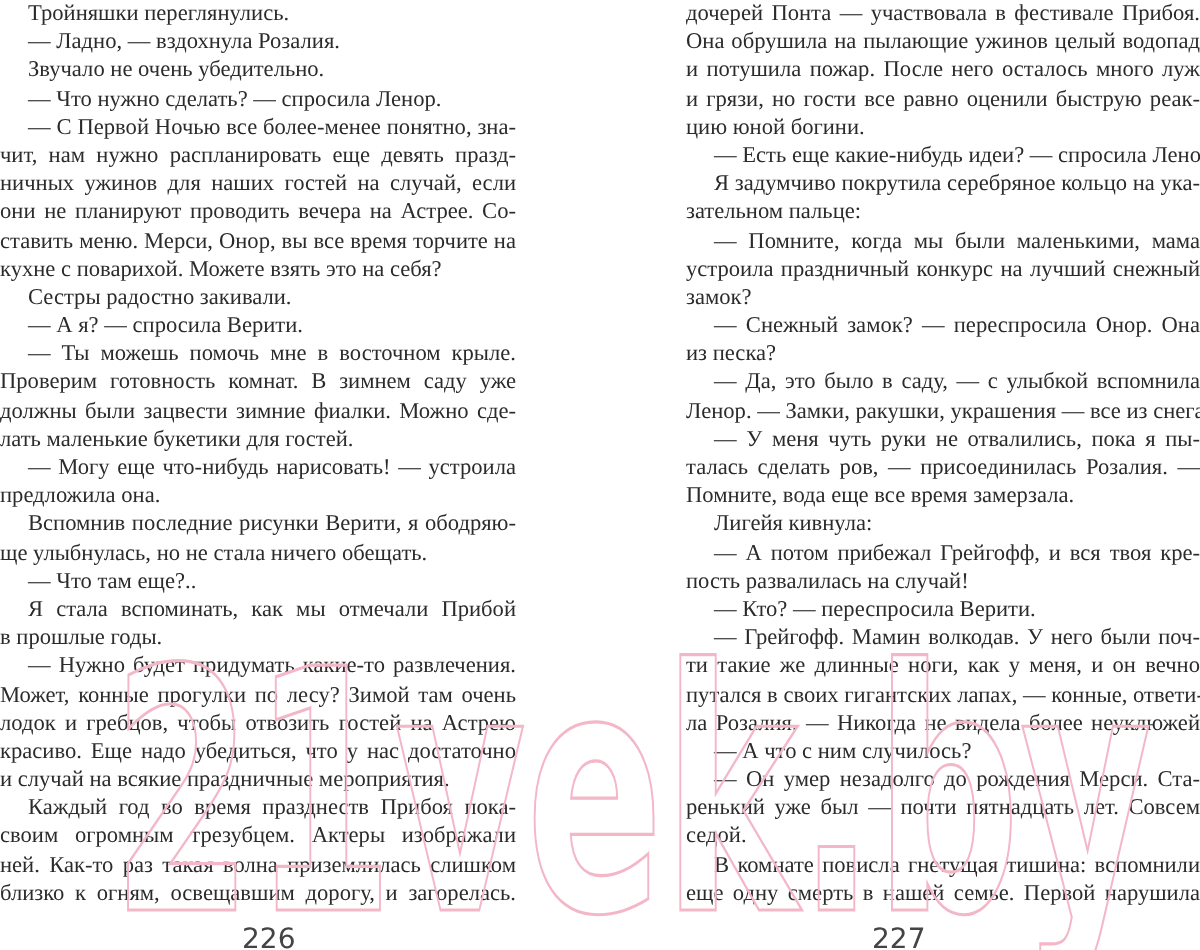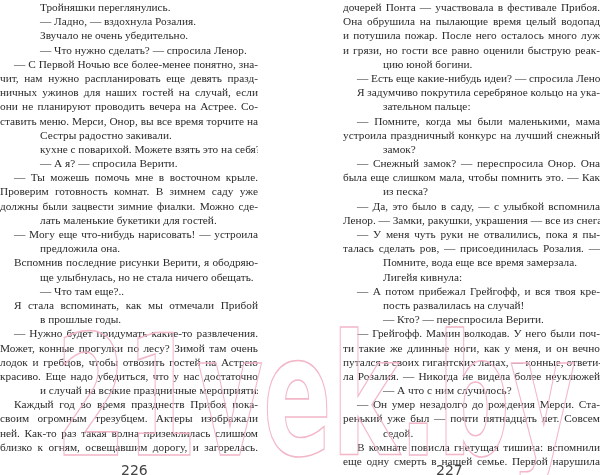--- a/index.html
+++ b/index.html
@@ -18,21 +18,21 @@
     position: absolute; top: 0;
     font-size: 11.3px; line-height: 14.2px;
   }
   .page-left .text-block { left: 0; width: 258px; }
   .page-right .text-block { left: 43px; width: 257px; }
   .line {
     display: block; white-space: nowrap; height: 14.2px;
     text-align: justify; text-align-last: justify; overflow: hidden;
   }
   .line.indent { padding-left: 14px; }
-  .line.last { text-align-last: left; padding-left: 40px; }
+  .line.last { text-align-last: left; }
   .page-number {
     position: absolute; top: 462px; font-size: 14px;
     font-family: "DejaVu Sans", sans-serif; color: #444;
   }
   .page-left .page-number { left: 121px; }
   .page-right .page-number { left: 136px; }
   .watermark {
     position: absolute; left: 0; top: 0; width: 600px; height: 475px;
     pointer-events: none;
   }
@@ -48,22 +48,22 @@
   <div class="text-block" id="left-text">
       <span class="line indent last">Тройняшки переглянулись.</span>
       <span class="line indent last">— Ладно, — вздохнула Розалия.</span>
       <span class="line indent last">Звучало не очень убедительно.</span>
       <span class="line indent last">— Что нужно сделать? — спросила Ленор.</span>
       <span class="line indent">— С Первой Ночью все более-менее понятно, зна-</span>
       <span class="line">чит, нам нужно распланировать еще девять празд-</span>
       <span class="line">ничных ужинов для наших гостей на случай, если</span>
       <span class="line">они не планируют проводить вечера на Астрее. Со-</span>
       <span class="line">ставить меню. Мерси, Онор, вы все время торчите на</span>
+      <span class="line last">кухне с поварихой. Можете взять это на себя?</span>
       <span class="line indent last">Сестры радостно закивали.</span>
-      <span class="line last">кухне с поварихой. Можете взять это на себя?</span>
       <span class="line indent last">— А я? — спросила Верити.</span>
       <span class="line indent">— Ты можешь помочь мне в восточном крыле.</span>
       <span class="line">Проверим готовность комнат. В зимнем саду уже</span>
       <span class="line">должны были зацвести зимние фиалки. Можно сде-</span>
       <span class="line last">лать маленькие букетики для гостей.</span>
       <span class="line indent">— Могу еще что-нибудь нарисовать! — устроила</span>
       <span class="line last">предложила она.</span>
       <span class="line indent">Вспомнив последние рисунки Верити, я ободряю-</span>
       <span class="line last">ще улыбнулась, но не стала ничего обещать.</span>
       <span class="line indent last">— Что там еще?..</span>
@@ -78,32 +78,31 @@
       <span class="line">своим огромным трезубцем. Актеры изображали</span>
       <span class="line">ней. Как-то раз такая волна приземлилась слишком</span>
       <span class="line">близко к огням, освещавшим дорогу, и загорелась.</span>
     </div>
   <div class="page-number">226</div>
 </div>
 
 <div class="page page-right">
   <div class="text-block" id="right-text">
       <span class="line">дочерей Понта — участвовала в фестивале Прибоя.</span>
-      <span class="line">Она обрушила на пылающие время целый водопад</span>
+      <span class="line">Она обрушила на пылающие ужинов целый водопад</span>
       <span class="line">и потушила пожар. После него осталось много луж</span>
       <span class="line">и грязи, но гости все равно оценили быструю реак-</span>
       <span class="line last">цию юной богини.</span>
       <span class="line indent">— Есть еще какие-нибудь идеи? — спросила Ленор.</span>
       <span class="line indent">Я задумчиво покрутила серебряное кольцо на ука-</span>
       <span class="line last">зательном пальце:</span>
       <span class="line indent">— Помните, когда мы были маленькими, мама</span>
       <span class="line">устроила праздничный конкурс на лучший снежный</span>
       <span class="line last">замок?</span>
       <span class="line indent">— Снежный замок? — переспросила Онор. Она</span>
-      <span class="line">была еще слишком мала, чтобы помнить это. — Как</span>
       <span class="line last">из песка?</span>
       <span class="line indent">— Да, это было в саду, — с улыбкой вспомнила</span>
       <span class="line">Ленор. — Замки, ракушки, украшения — все из снега!</span>
       <span class="line indent">— У меня чуть руки не отвалились, пока я пы-</span>
       <span class="line">талась сделать ров, — присоединилась Розалия. —</span>
       <span class="line last">Помните, вода еще все время замерзала.</span>
       <span class="line indent last">Лигейя кивнула:</span>
       <span class="line indent">— А потом прибежал Грейгофф, и вся твоя кре-</span>
       <span class="line last">пость развалилась на случай!</span>
       <span class="line indent last">— Кто? — переспросила Верити.</span>

